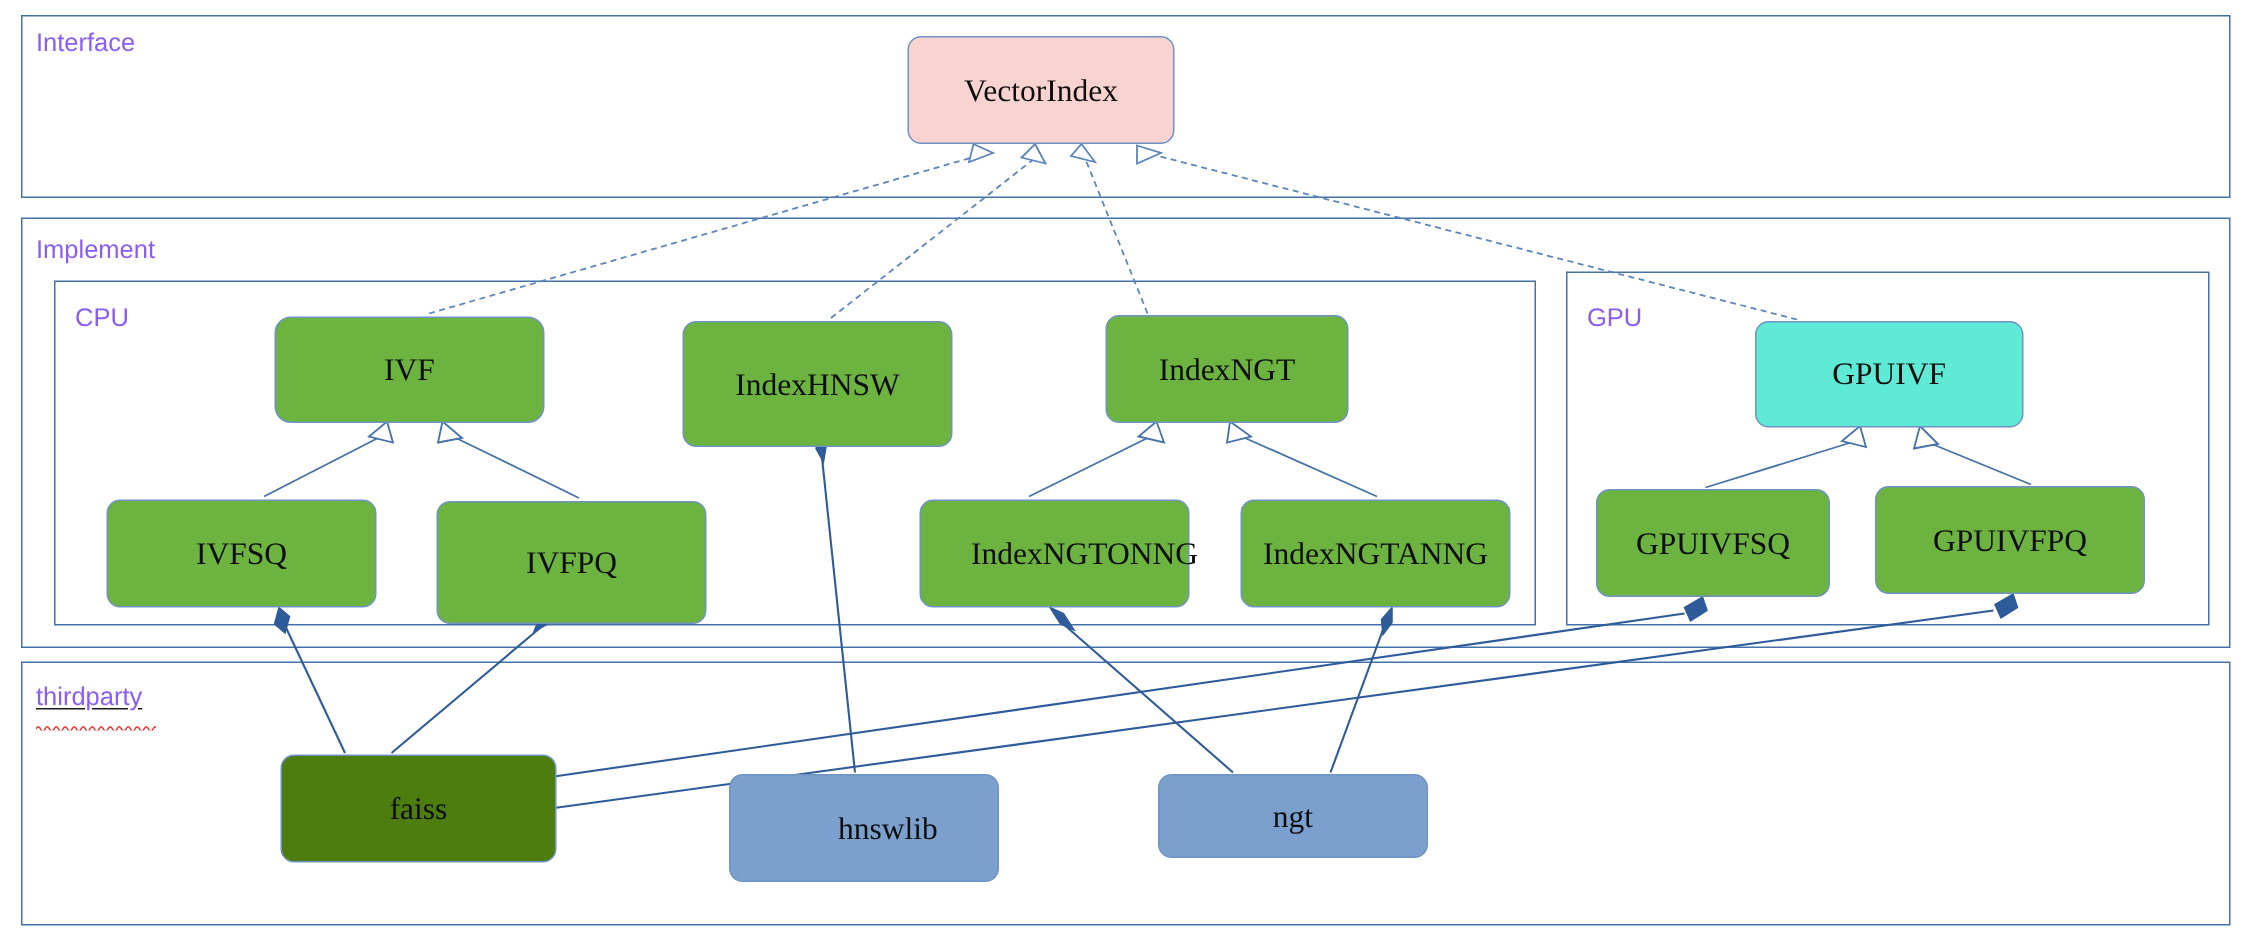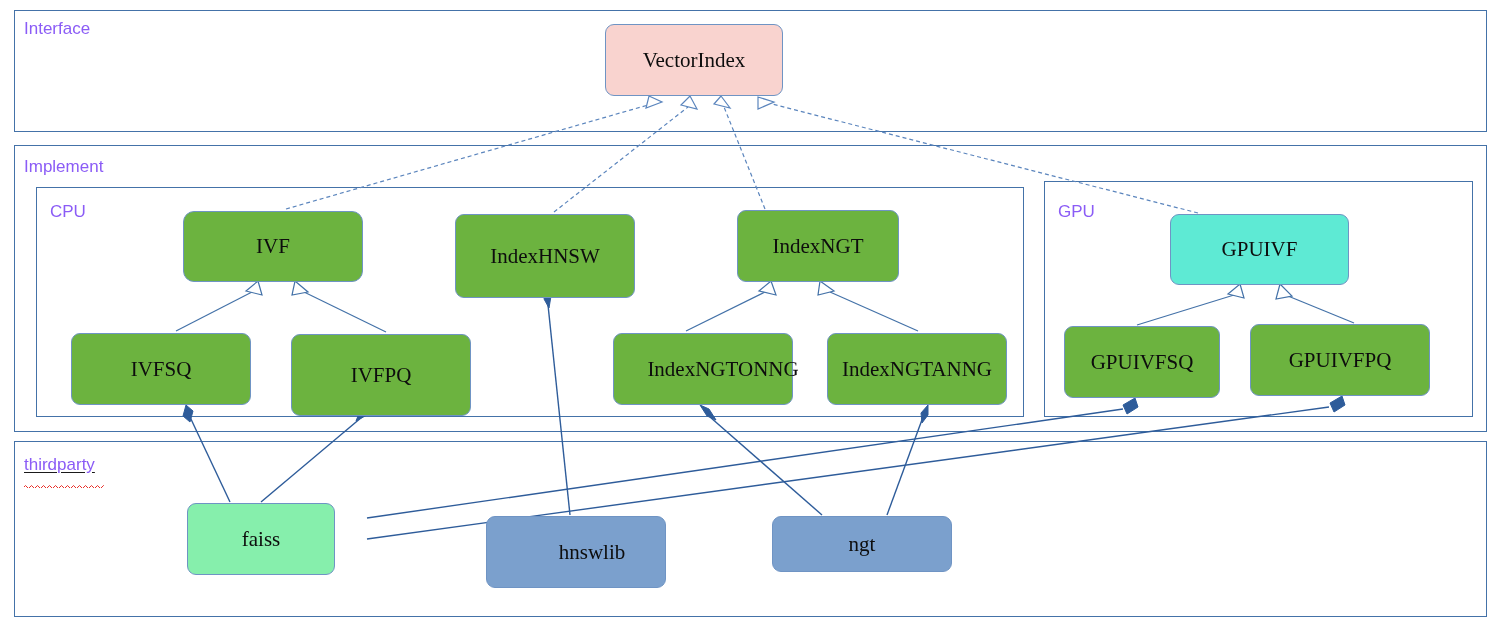--- a/index.html
+++ b/index.html
@@ -214,18 +214,18 @@
       <div class="node impl" style="left: 183px; top: 211px; width: 180px; height: 71px; background: rgb(108, 179, 63); border-color: rgb(111, 148, 196); border-radius: 11px;">IVF</div>
       <div class="node impl" style="left: 455px; top: 214px; width: 180px; height: 84px; background: rgb(108, 179, 63); border-color: rgb(111, 148, 196);">IndexHNSW</div>
       <div class="node impl" style="left: 737px; top: 210px; width: 162px; height: 72px; background: rgb(108, 179, 63); border-color: rgb(111, 148, 196);">IndexNGT</div>
       <div class="node impl" style="left: 1170px; top: 214px; width: 179px; height: 71px; background: #5eead4; border-color: rgb(111, 148, 196);">GPUIVF</div>
       <div class="node impl" style="left: 71px; top: 333px; width: 180px; height: 72px; background: rgb(108, 179, 63); border-color: rgb(111, 148, 196);">IVFSQ</div>
       <div class="node impl" style="left: 291px; top: 334px; width: 180px; height: 82px; background: rgb(108, 179, 63); border-color: rgb(111, 148, 196);">IVFPQ</div>
       <div class="node impl" style="left: 613px; top: 333px; width: 180px; height: 72px; background: rgb(108, 179, 63); border-color: rgb(111, 148, 196); padding-left: 40px;">IndexNGTONNG</div>
       <div class="node impl" style="left: 827px; top: 333px; width: 180px; height: 72px; background: rgb(108, 179, 63); border-color: rgb(111, 148, 196);">IndexNGTANNG</div>
       <div class="node impl" style="left: 1064px; top: 326px; width: 156px; height: 72px; background: rgb(108, 179, 63); border-color: rgb(111, 148, 196);">GPUIVFSQ</div>
       <div class="node impl" style="left: 1226px; top: 324px; width: 180px; height: 72px; background: rgb(108, 179, 63); border-color: rgb(111, 148, 196); margin-left: 24px;">GPUIVFPQ</div>
-      <div class="node third" style="left: 187px; top: 503px; width: 148px; height: 72px; background: #86efac; border-color: rgb(111, 148, 196);">faiss</div>
+      <div class="node third" style="left: 187px; top: 503px; width: 184px; height: 72px; background: #4d7c0f; border-color: rgb(111, 148, 196);">faiss</div>
       <div class="node third" style="left: 486px; top: 516px; width: 180px; height: 72px; background: rgb(123, 160, 205); border-color: rgb(111, 148, 196); padding-left: 32px;">hnswlib</div>
       <div class="node third" style="left: 772px; top: 516px; width: 180px; height: 56px; background: rgb(123, 160, 205); border-color: rgb(111, 148, 196);">ngt</div>
     </div>
 
 </div>
 
 </body></html>

